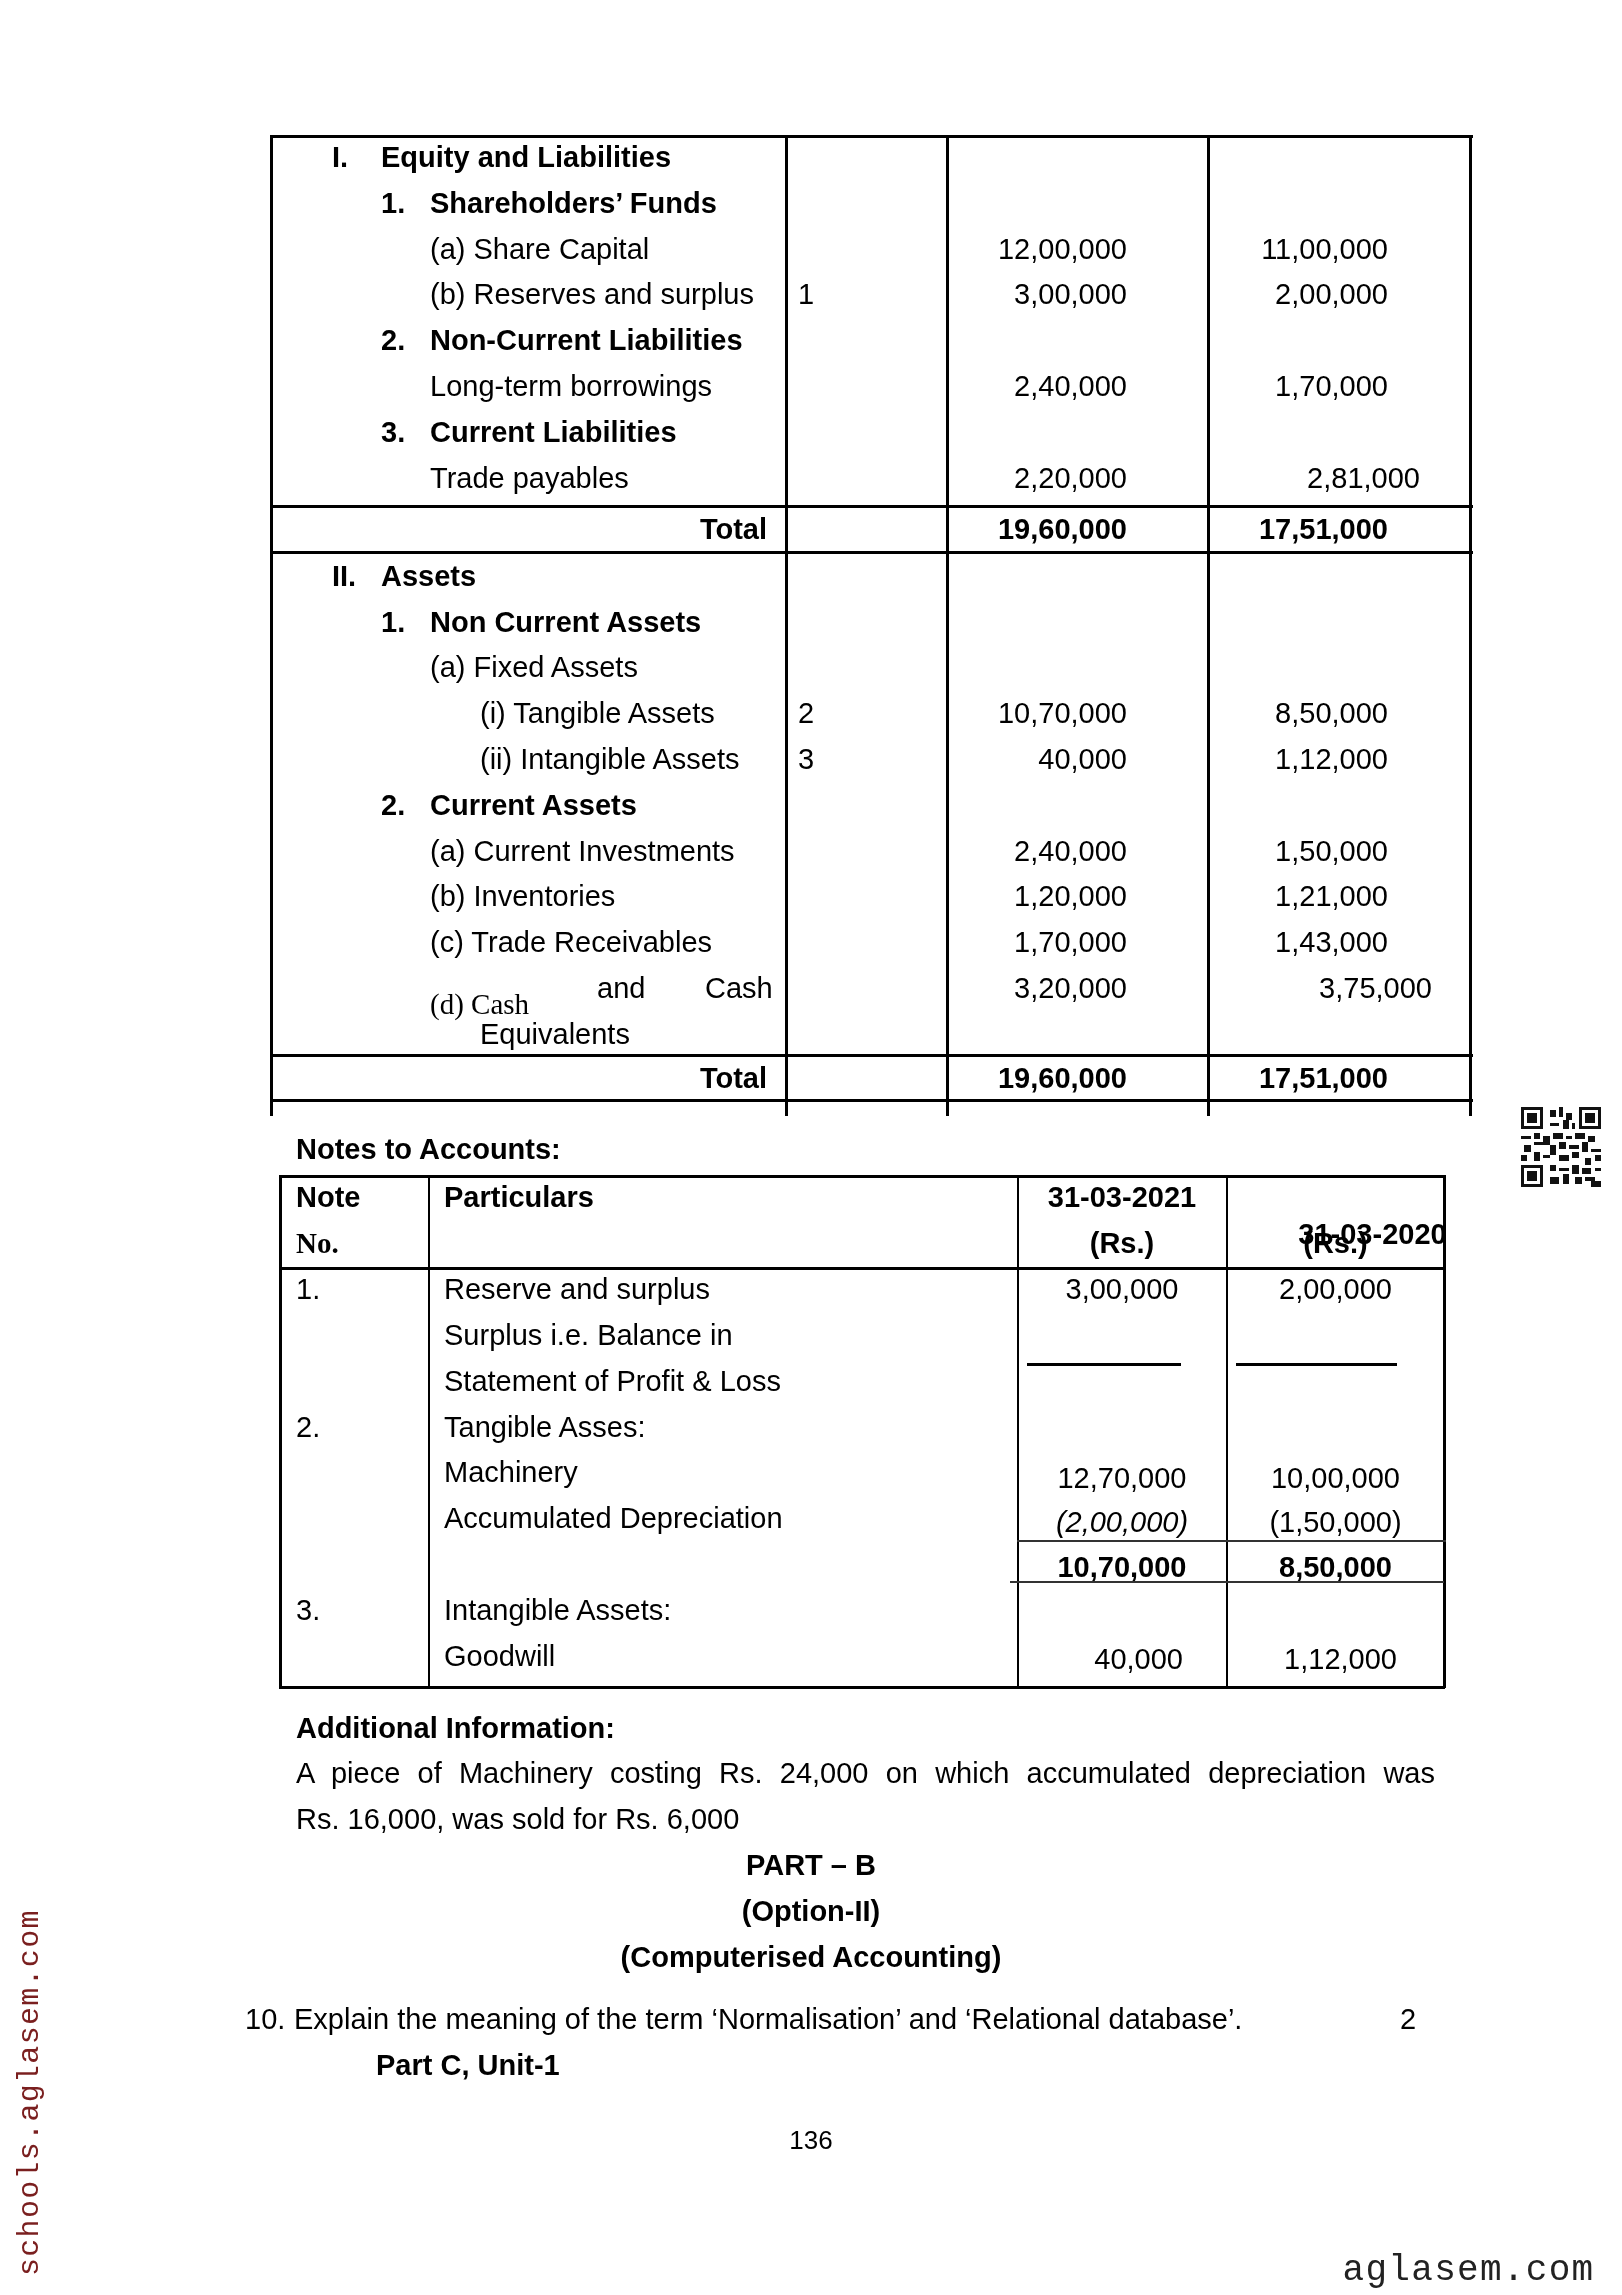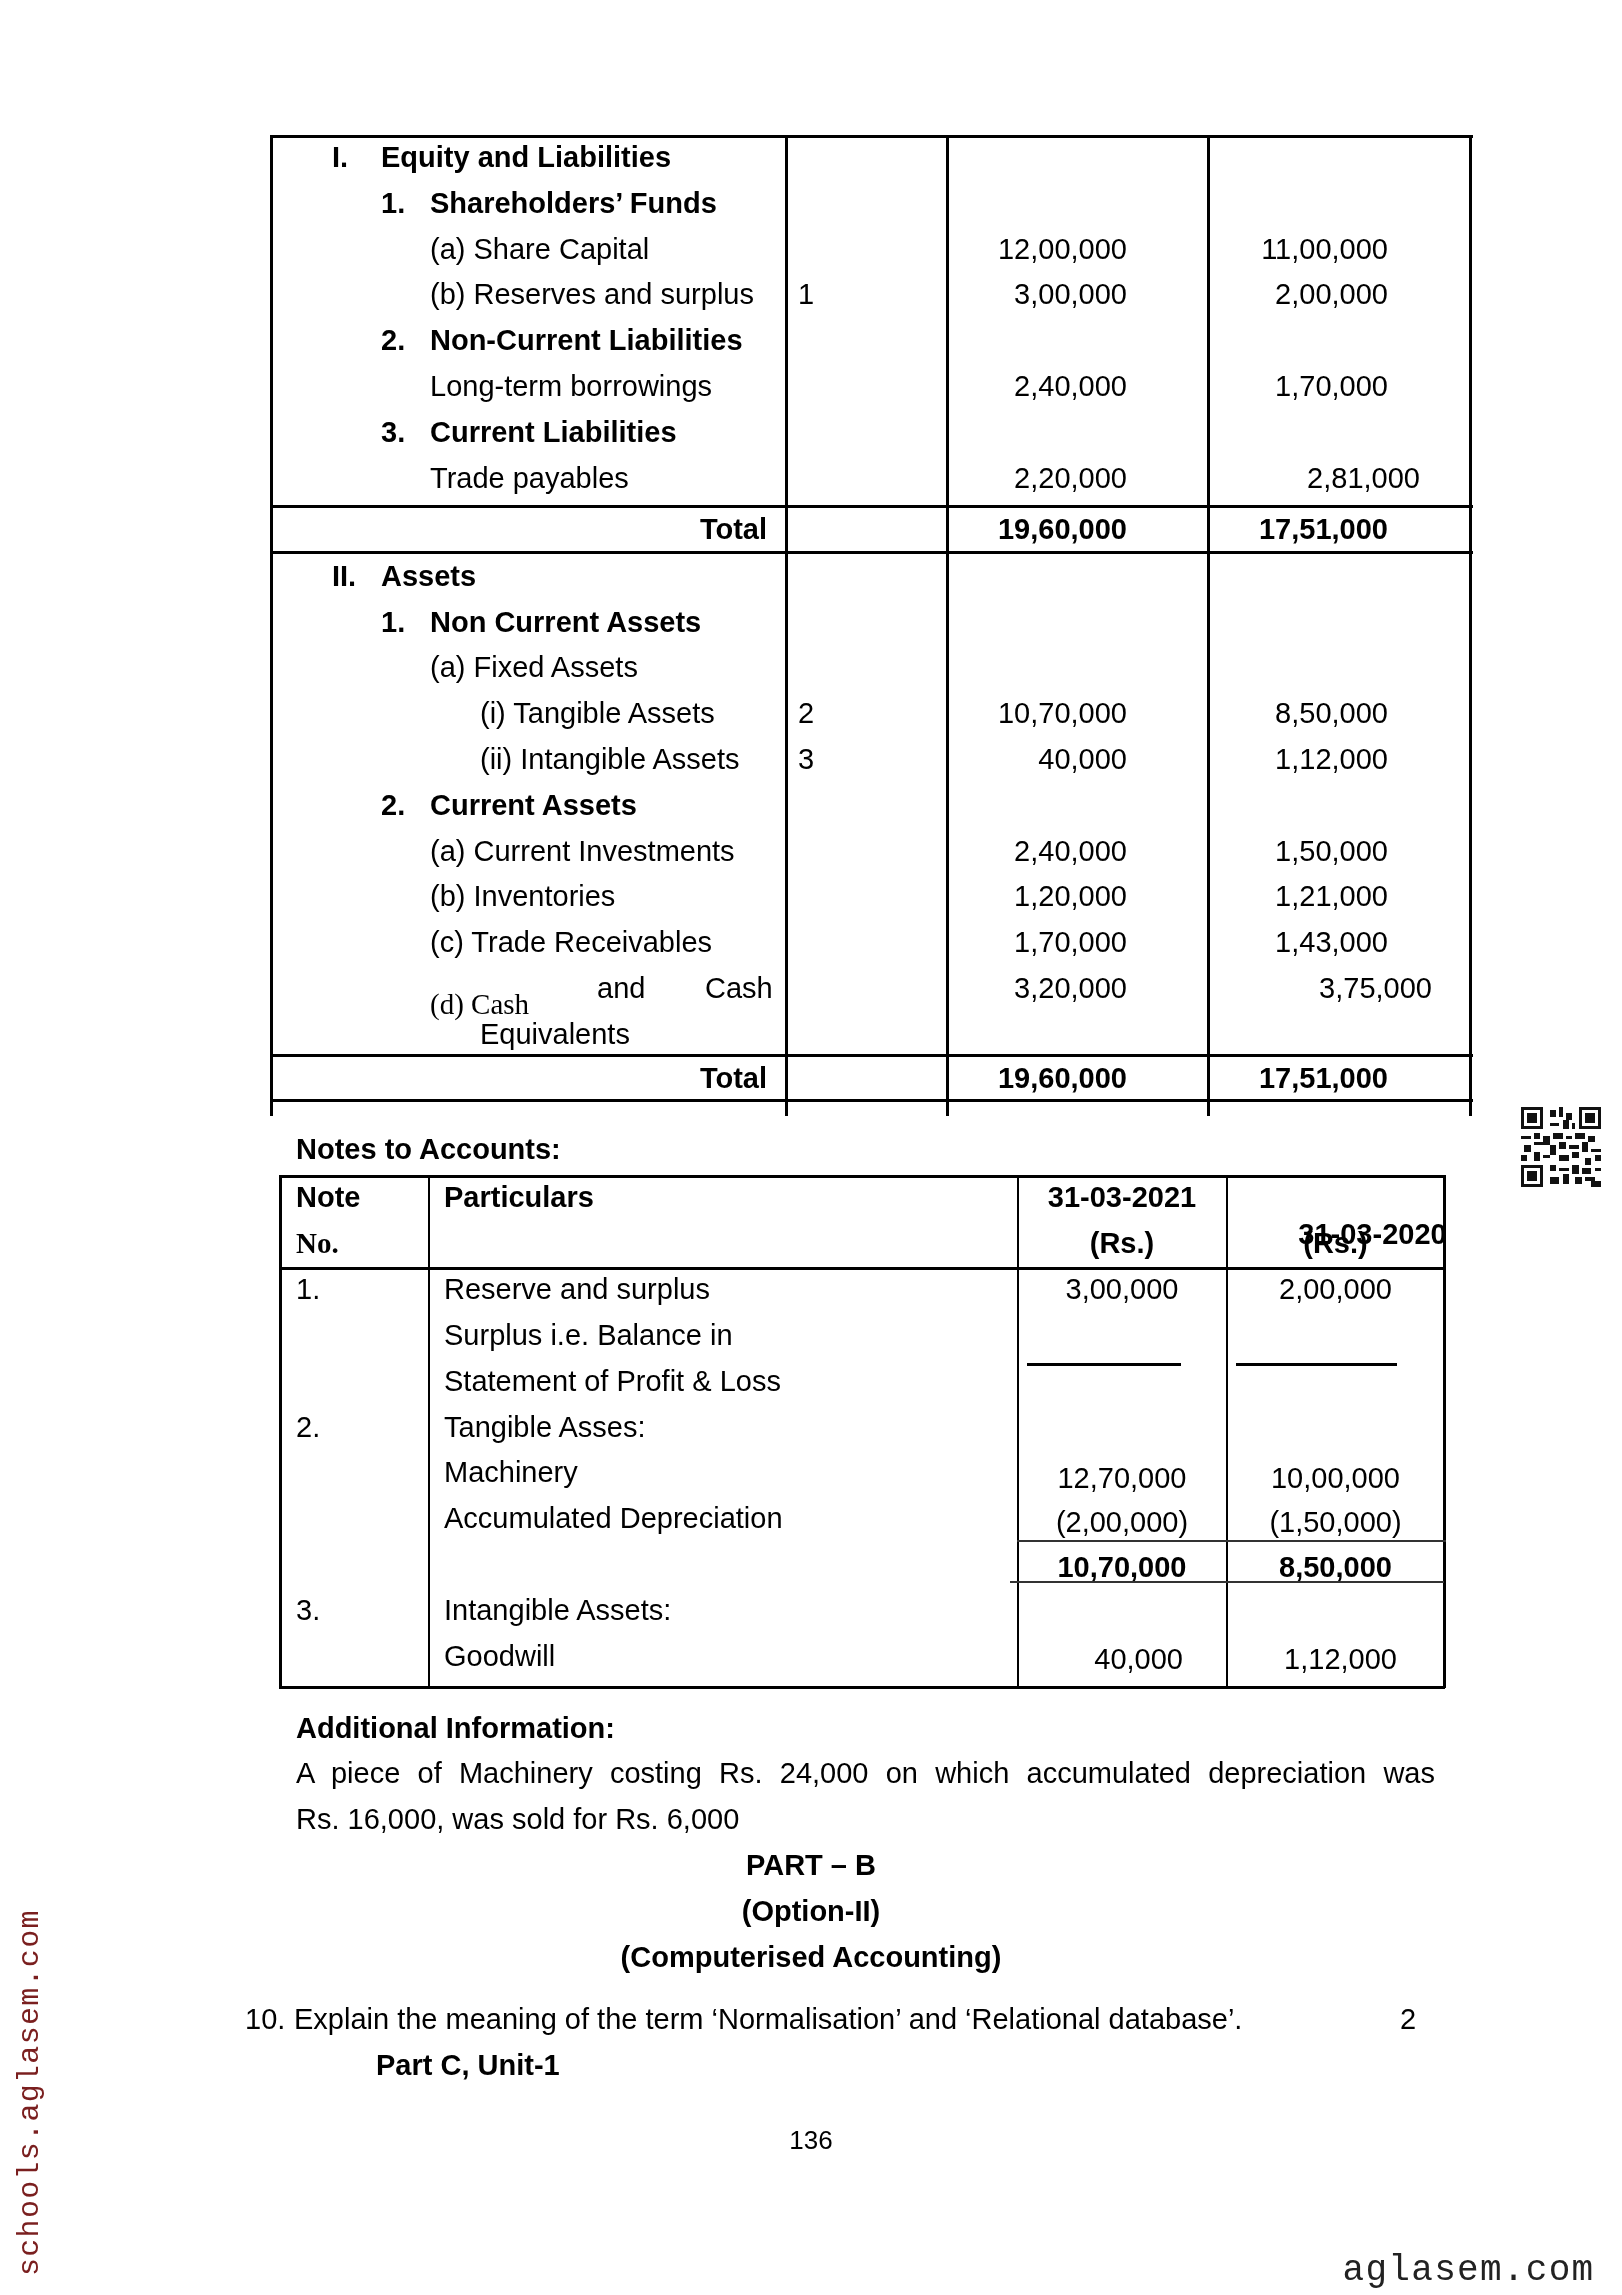--- a/index.html
+++ b/index.html
@@ -191,21 +191,21 @@
   <div class="t c" style="left:1227px; width:217px; top:1289px;">2,00,000</div>
   <div class="hl" style="left:1027px; top:1363px; width:154px;"></div>
   <div class="hl" style="left:1236px; top:1363px; width:161px;"></div>
 
   <div class="t" style="left:296px; top:1427px;">2.</div>
   <div class="t" style="left:444px; top:1427px;">Tangible Asses:</div>
   <div class="t" style="left:444px; top:1472px;">Machinery</div>
   <div class="t c" style="left:1018px; width:208px; top:1478px;">12,70,000</div>
   <div class="t c" style="left:1227px; width:217px; top:1478px;">10,00,000</div>
   <div class="t" style="left:444px; top:1518px;">Accumulated Depreciation</div>
-  <div class="t c" style="left:1018px; width:208px; top:1522px;">(2,00,000)</div>
+  <div class="t c" style="left:1018px; width:208px; top:1522px;font-style:italic;">(2,00,000)</div>
   <div class="t c" style="left:1227px; width:217px; top:1522px;">(1,50,000)</div>
   <div class="hl thin" style="left:1017px; top:1540px; width:429px; background:#333;"></div>
   <div class="t b c" style="left:1018px; width:208px; top:1567px;">10,70,000</div>
   <div class="t b c" style="left:1227px; width:217px; top:1567px;">8,50,000</div>
   <div class="hl thin" style="left:1010px; top:1581px; width:434px; background:#333;"></div>
 
   <div class="t" style="left:296px; top:1610px;">3.</div>
   <div class="t" style="left:444px; top:1610px;">Intangible Assets:</div>
   <div class="t" style="left:444px; top:1656px;">Goodwill</div>
   <div class="t r" style="left:1018px; width:165px; top:1659px;">40,000</div>

